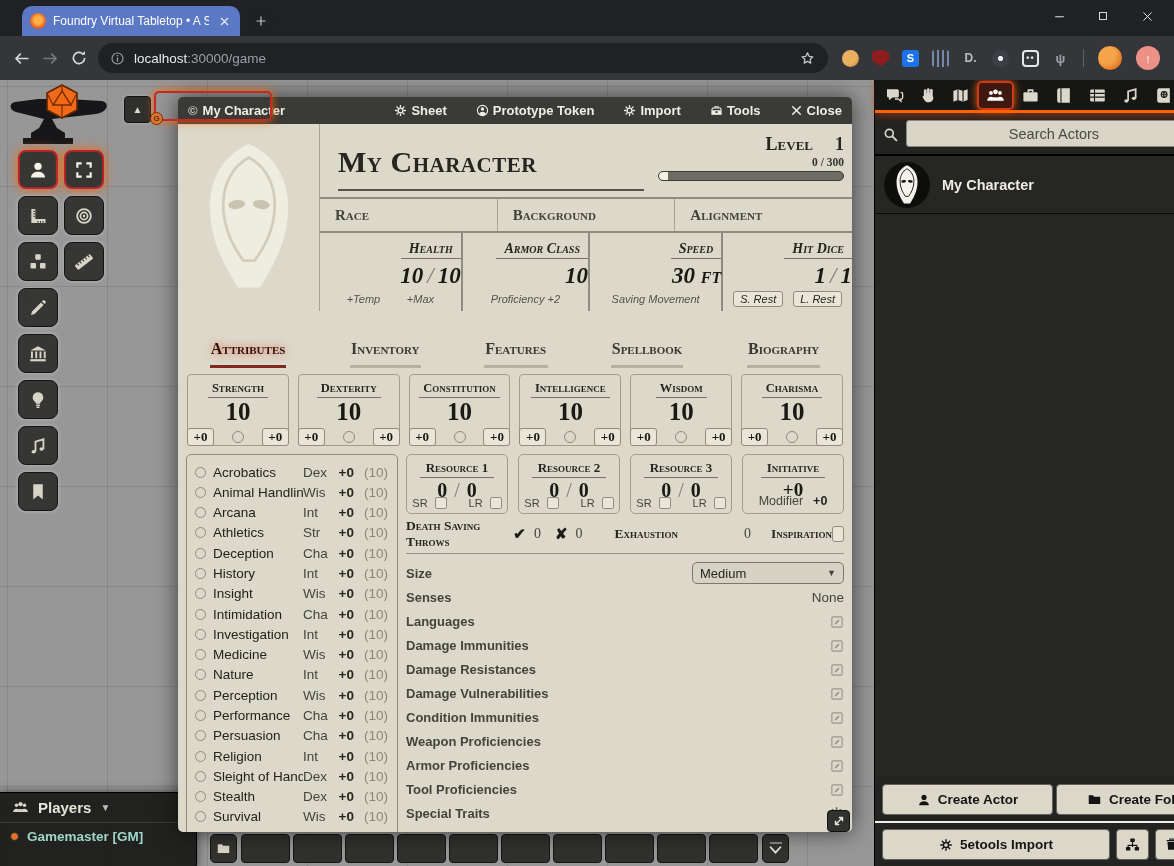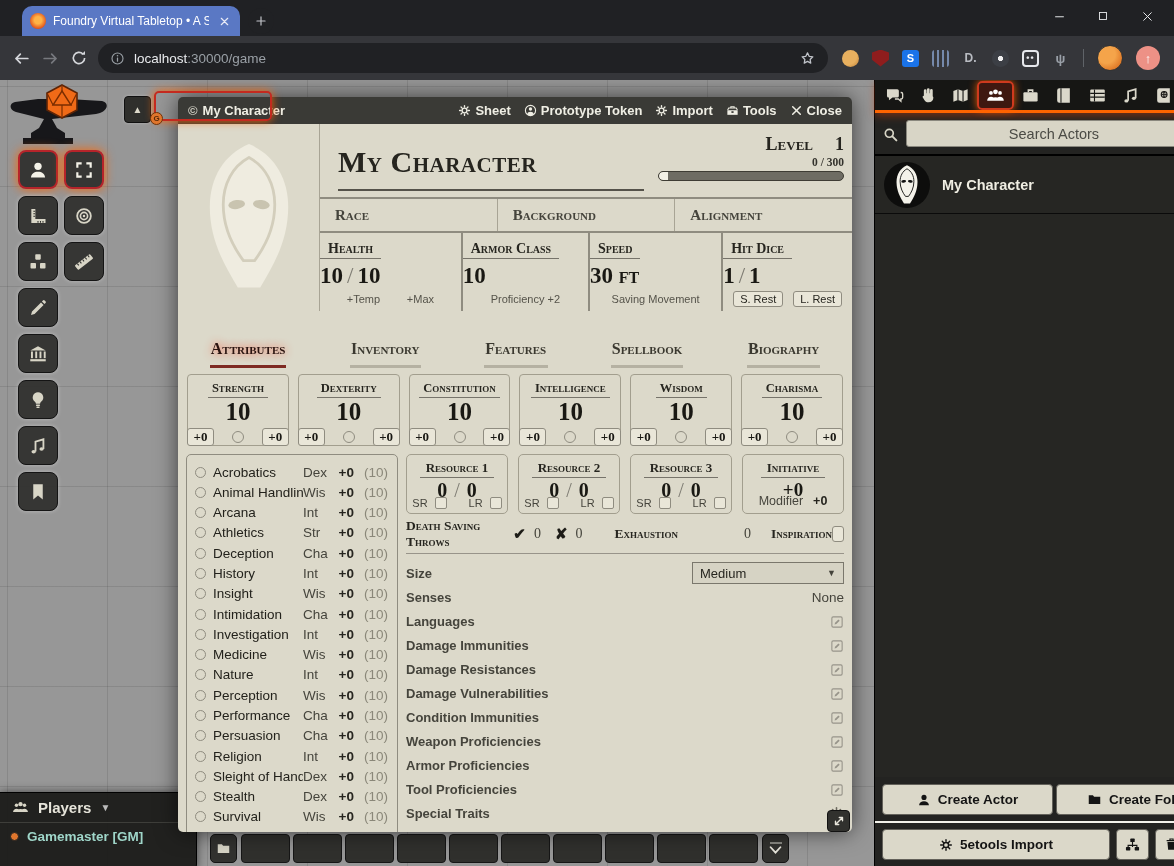--- a/index.html
+++ b/index.html
@@ -101,21 +101,21 @@
   .level-line { font-size:18px; color:#26251f; }
   .level-line .lv { margin-left:22px; font-family:"Liberation Serif",serif; font-weight:bold; font-variant:normal; }
   .xp { font-size:11.5px; margin-top:1px; color:#33322c; }
   .xp-bar { margin-top:3px; height:10px; border:1px solid #3e3c34; border-radius:5px; background:#6e6c63; overflow:hidden; }
   .xp-fill { height:100%; width:5%; background:#f3f1e6; border-radius:5px 0 0 5px; }
   .fields-row { height:36px; border-top:2px solid #8f8c80; border-bottom:2px solid #8f8c80; display:flex; }
   .field { flex:1; border-right:1px solid #a8a495; display:flex; align-items:center; padding-left:15px;
     font-size:15px; color:#45443c; }
   .field:last-child { border-right:none; }
   .stats-row { flex:1; display:flex; }
-  .stat { flex:1; border-right:2px solid #8f8c80; text-align:left; padding-top:6px; position:relative; }
+  .stat { flex:1; border-right:2px solid #8f8c80; text-align:right; padding-top:6px; position:relative;font-style:italic; }
   .stat:last-child { border-right:none; }
   .stat-label { font-size:14px; color:#26251f; display:inline-block; border-bottom:1px solid #76736a; padding:0 8px 1px; }
   .stat-value { font-size:23px; margin-top:4px; }
   .stat-value .sep { color:#7d7b72; font-weight:normal; padding:0 4px; }
   .stat-foot { position:absolute; bottom:6px; left:0; right:0; font-size:11px; color:#55534a;
     display:flex; justify-content:space-evenly; }
   .rest-btns { position:absolute; bottom:4px; left:0; right:0; display:flex; justify-content:space-evenly; }
   .rbtn { border:1px solid #8f8c80; background:#e9e6d8; border-radius:3px; font-size:11px; padding:1px 6px; color:#26251f; }
 
   .tabs-row { position:absolute; left:0; top:216px; right:0; height:28px; display:flex; justify-content:space-around; }
@@ -160,21 +160,21 @@
   .ds-mark { font-weight:bold; font-size:15px; color:#1d1c17; }
   .ds-val { font-family:"Liberation Serif",serif; font-size:14px; color:#45443c; padding:0 14px 0 8px; }
   .exh-label { font-size:13.5px; color:#26251f; margin-left:18px; }
   .exh-val { font-family:"Liberation Serif",serif; font-size:14px; color:#45443c; margin-left:66px; }
   .insp-label { font-size:13.5px; color:#26251f; margin-left:20px; }
   .insp-box { margin-left:auto; width:16px; height:16px; border:1px solid #8f8c80; border-radius:3px; background:#e9e6d8; }
 
   .traits { margin-top:8px; border-top:1px solid #98948a; padding-top:7px; }
   .trait-row { display:flex; align-items:center; height:24px; }
   .trait-label { flex:1; font-weight:bold; font-size:13px; color:#45443c; }
-  .trait-select { width:152px; height:22px; border:1px solid #7a776c; border-radius:0; background:#d6d3c4;
+  .trait-select { width:152px; height:22px; border:1px solid #7a776c; border-radius:5px; background:#d6d3c4;
     display:flex; align-items:center; padding:0 7px; font-size:13px; color:#26251f; }
   .trait-select .car { margin-left:auto; font-size:9px; color:#44433b; }
   .trait-value { font-size:13.5px; color:#45443c; }
   .trait-edit { color:#97948a; }
   .trait-cfg { color:#6b695f; }
   .resize-hd { position:absolute; right:2px; bottom:0; width:23px; height:22px; background:#31312e;
     border:1px solid #121212; border-radius:4px; color:#e8e6dc; display:flex; align-items:center; justify-content:center; }
 
   
   .sidebar { position:absolute; left:874px; top:80px; width:360px; bottom:0; background:#232321;
@@ -416,21 +416,21 @@
         </svg>
     </div>
   </div>
 
   <div class="sheet">
     <div class="win-header">
       <span class="win-title">
         <span class="doc-id">©</span>
         <span>My Character</span>
       </span>
-      <span id="sheet-hbtns" style="display:flex;">
+      <span id="sheet-hbtns" style="display:flex;gap:16px;">
           <span class="hbtn">
             <svg viewBox="0 0 24 24" width="13" height="13" class="ic">
               <g fill="none" stroke="currentColor" stroke-width="2.5" stroke-linecap="round">
                 <circle cx="12" cy="12" r="4.4"></circle>
                 <path d="M12 2.9v2.8M12 18.3v2.8M2.9 12h2.8M18.3 12h2.8M5.6 5.6l2 2M16.4 16.4l2 2M18.4 5.6l-2 2M7.6 16.4l-2 2"></path>
               </g>
             </svg>
             <span>Sheet</span>
           </span>
           <span class="hbtn">

